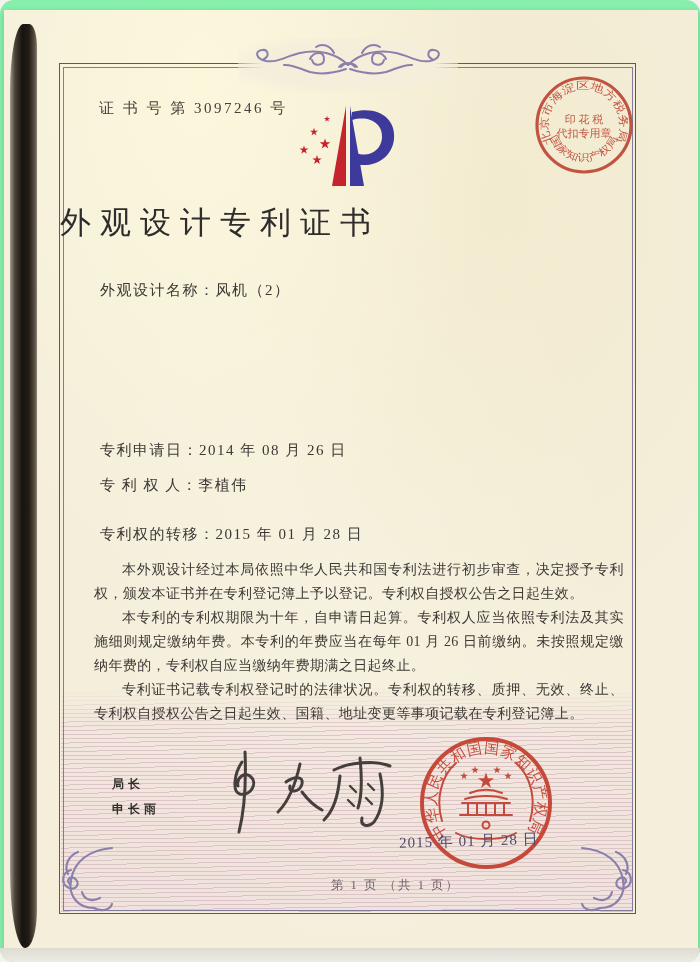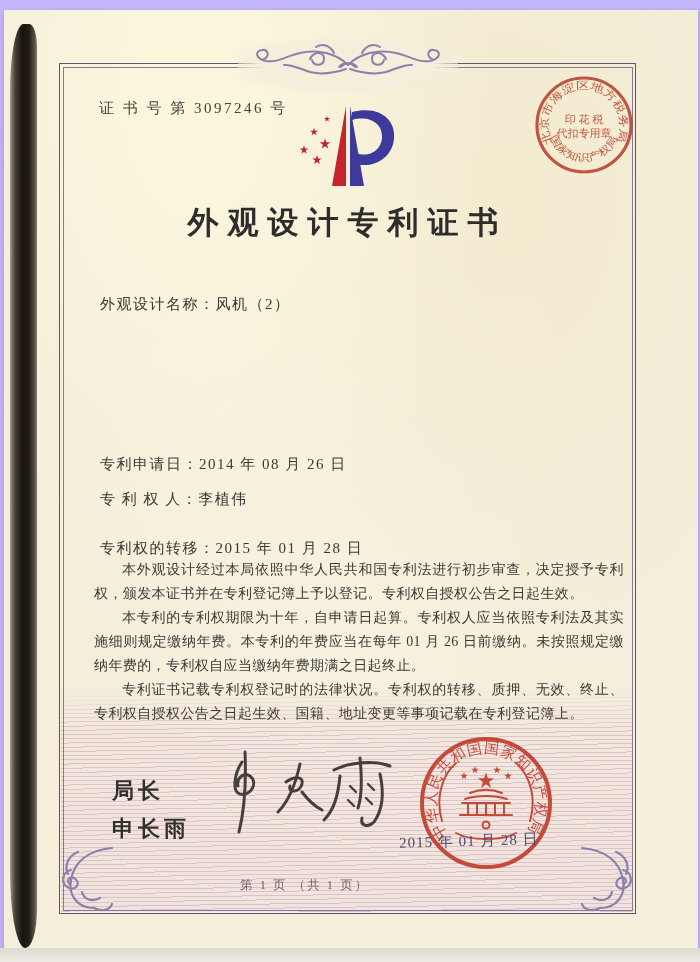--- a/index.html
+++ b/index.html
@@ -1,51 +1,51 @@
 <!DOCTYPE html>
 <html><head>
 <meta charset="utf-8">
 <style>
   html,body{margin:0;padding:0;}
   body{width:700px;height:962px;background:#f5f3ee;font-family:"Liberation Serif","DejaVu Serif",serif;}
-  #photo{position:relative;width:700px;height:962px;overflow:hidden;background:#c4b5fd;}
+  #photo{position:relative;width:700px;height:962px;overflow:hidden;background:#86efac;border-radius:14px;}
   .page{position:absolute;left:4px;top:10px;width:694px;height:940px;
     background:
       radial-gradient(ellipse at 28% 8%, rgba(252,248,220,.9), rgba(252,248,220,0) 42%),
       radial-gradient(ellipse at 72% 20%, rgba(241,233,198,.55), rgba(241,233,198,0) 46%),
       radial-gradient(ellipse at 50% 60%, rgba(250,246,228,.5), rgba(250,246,228,0) 55%),
       #f4eedb;
     box-shadow:0 2px 6px rgba(0,0,0,.18);}
   .binding{position:absolute;left:10px;top:24px;width:27px;height:924px;
     background:linear-gradient(90deg,#a39b8d 0%,#4a4339 18%,#17130f 45%,#221c15 70%,#5d5346 92%,#8d8374 100%);
     border-radius:14px 8px 12px 16px / 70px 24px 40px 80px;}
   .page-edge-bottom{position:absolute;left:0;top:948px;width:700px;height:14px;background:linear-gradient(180deg,#dedbd2,#eceae3);}
   .frame{position:absolute;left:59px;top:63px;width:575px;height:849px;border:1.6px solid #5c5674;z-index:2;}
   .frame-inner{position:absolute;inset:2.5px;border:1px solid #837b9b;}
   .guilloche{position:absolute;left:61px;top:688px;width:572px;height:224px;z-index:1;
     background:
       linear-gradient(180deg,#f4eedb 0px, rgba(244,238,219,0) 42px),
       repeating-linear-gradient(179.2deg, rgba(168,118,144,.30) 0px, rgba(168,118,144,.30) 1px, rgba(0,0,0,0) 1px, rgba(0,0,0,0) 4.2px),
       linear-gradient(180deg, rgba(240,221,226,.38), rgba(236,214,221,.5));}
   .cert-no{position:absolute;left:99px;top:99px;font-size:15px;letter-spacing:2.5px;color:#46413c;z-index:4;}
   .logo{position:absolute;left:294px;top:102px;width:106px;height:92px;z-index:4;}
-  .title{position:absolute;left:60px;top:202px;width:575px;text-align:center;font-size:31px;font-weight:700;
+  .title{position:absolute;left:60px;top:202px;width:575px;text-align:left;font-size:31px;font-weight:400;
     letter-spacing:9px;color:#2f2c2d;z-index:4;}
-  .frow{position:absolute;left:100px;width:480px;font-size:15px;letter-spacing:1.5px;color:#3b3835;z-index:4;white-space:nowrap;margin-top:14px;}
+  .frow{position:absolute;left:100px;width:480px;font-size:15px;letter-spacing:1.5px;color:#3b3835;z-index:4;white-space:nowrap;}
   .paras{position:absolute;left:94px;top:558px;width:530px;z-index:4;color:#3d3935;}
   .paras p{margin:0;font-size:14px;line-height:24px;text-align:justify;text-indent:2em;letter-spacing:.4px;}
   .director{position:absolute;left:112px;top:776px;z-index:4;font-family:"Liberation Sans","DejaVu Sans",sans-serif;
-    font-size:22px;font-weight:600;letter-spacing:4px;color:#32302e;}
+    font-size:12px;font-weight:600;letter-spacing:4px;color:#32302e;}
   .director div{margin-bottom:8px;}
   .signature{position:absolute;left:212px;top:746px;width:190px;height:98px;z-index:4;}
   .seal-office{position:absolute;left:416px;top:733px;width:140px;height:140px;z-index:5;opacity:.9;}
   .seal-tax{position:absolute;left:532px;top:73px;width:104px;height:104px;z-index:5;opacity:.85;}
   .date-stamp{position:absolute;left:399px;top:831px;width:200px;font-size:15px;letter-spacing:1px;
     color:#4f4a68;z-index:6;transform:rotate(-1.6deg);}
-  .footer{position:absolute;left:240px;top:877px;width:220px;text-align:left;font-size:12.5px;
+  .footer{position:absolute;left:240px;top:877px;width:220px;text-align:right;font-size:12.5px;
     letter-spacing:2px;color:#74606a;z-index:4;}
   .flourish-top{position:absolute;left:238px;top:38px;width:220px;height:54px;z-index:3;
     background:radial-gradient(ellipse at 50% 50%, #f4eedb 55%, rgba(244,238,219,0) 85%);}
   .corner-bl{position:absolute;left:54px;top:840px;width:62px;height:78px;z-index:3;}
   .corner-br{position:absolute;left:578px;top:840px;width:62px;height:78px;z-index:3;}
   svg{display:block;width:100%;height:100%;}
 </style>
 </head>
 <body>
 

